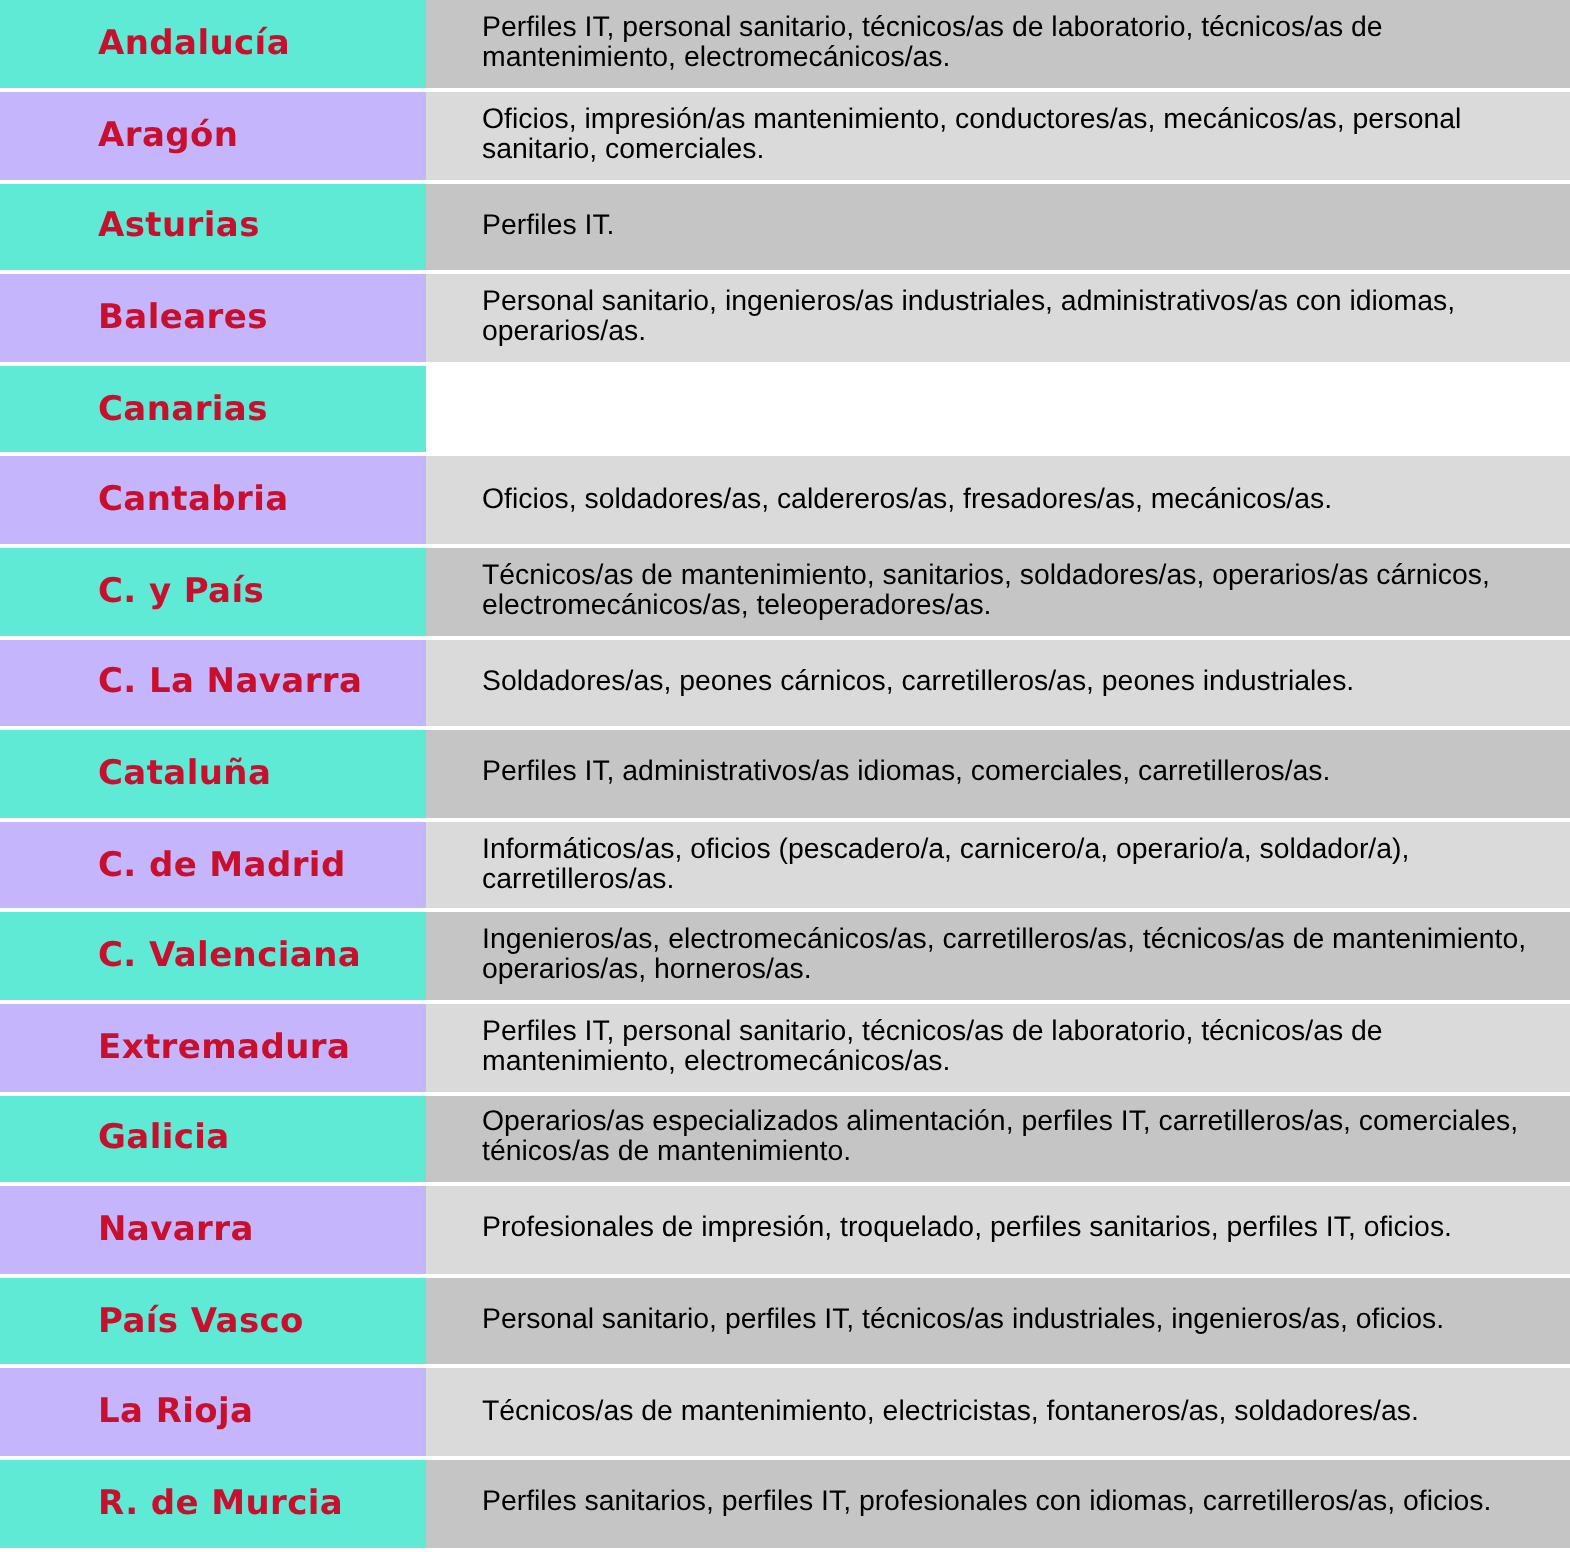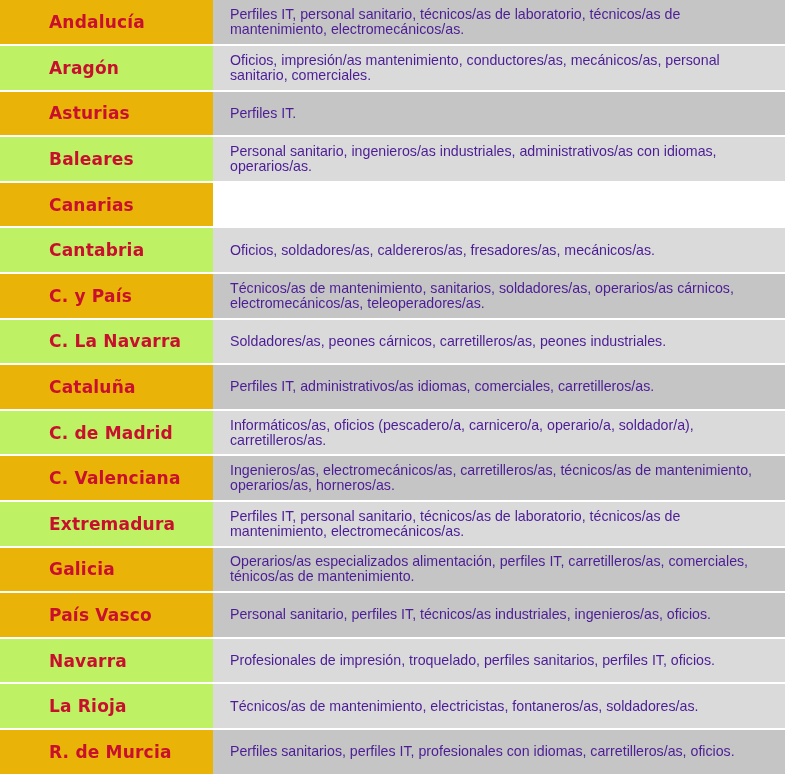--- a/index.html
+++ b/index.html
@@ -19,32 +19,32 @@
     align-items: center;
     font-family: "DejaVu Sans", sans-serif;
     font-weight: bold;
     font-size: 17px;
     color: #c8102e;
     letter-spacing: 0.2px;
   }
   .desc {
     flex: 1;
     box-sizing: border-box;
-    padding-left: 17px;
+    padding-left: 28px;
     padding-right: 20px;
     display: flex;
     align-items: center;
     font-family: "Liberation Sans", sans-serif;
     font-size: 14.2px;
     line-height: 15px;
-    color: #4c1d95;
+    color: #000000;
   }
-  .row.odd .region { background: #eab308; }
+  .row.odd .region { background: #5eead4; }
   .row.odd .desc { background: #c5c5c5; }
-  .row.even .region { background: #bef264; }
+  .row.even .region { background: #c4b5fd; }
   .row.even .desc { background: #dadada; }
 </style>
 </head>
 <body>
 
 <div class="table">
   <div class="row odd">
     <div class="region">Andalucía</div>
     <div class="desc">Perfiles IT, personal sanitario, técnicos/as de laboratorio, técnicos/as de mantenimiento, electromecánicos/as.</div>
   </div>
@@ -88,27 +88,27 @@
     <div class="desc">Ingenieros/as, electromecánicos/as, carretilleros/as, técnicos/as de mantenimiento, operarios/as, horneros/as.</div>
   </div>
   <div class="row even">
     <div class="region">Extremadura</div>
     <div class="desc">Perfiles IT, personal sanitario, técnicos/as de laboratorio, técnicos/as de mantenimiento, electromecánicos/as.</div>
   </div>
   <div class="row odd">
     <div class="region">Galicia</div>
     <div class="desc">Operarios/as especializados alimentación, perfiles IT, carretilleros/as, comerciales, ténicos/as de mantenimiento.</div>
   </div>
+  <div class="row even">
+    <div class="region">Navarra</div>
+    <div class="desc">Profesionales de impresión, troquelado, perfiles sanitarios, perfiles IT, oficios.</div>
+  </div>
   <div class="row odd">
     <div class="region">País Vasco</div>
     <div class="desc">Personal sanitario, perfiles IT, técnicos/as industriales, ingenieros/as, oficios.</div>
-  </div>
-  <div class="row even">
-    <div class="region">Navarra</div>
-    <div class="desc">Profesionales de impresión, troquelado, perfiles sanitarios, perfiles IT, oficios.</div>
   </div>
   <div class="row even">
     <div class="region">La Rioja</div>
     <div class="desc">Técnicos/as de mantenimiento, electricistas, fontaneros/as, soldadores/as.</div>
   </div>
   <div class="row odd">
     <div class="region">R. de Murcia</div>
     <div class="desc">Perfiles sanitarios, perfiles IT, profesionales con idiomas, carretilleros/as, oficios.</div>
   </div>
 </div>

